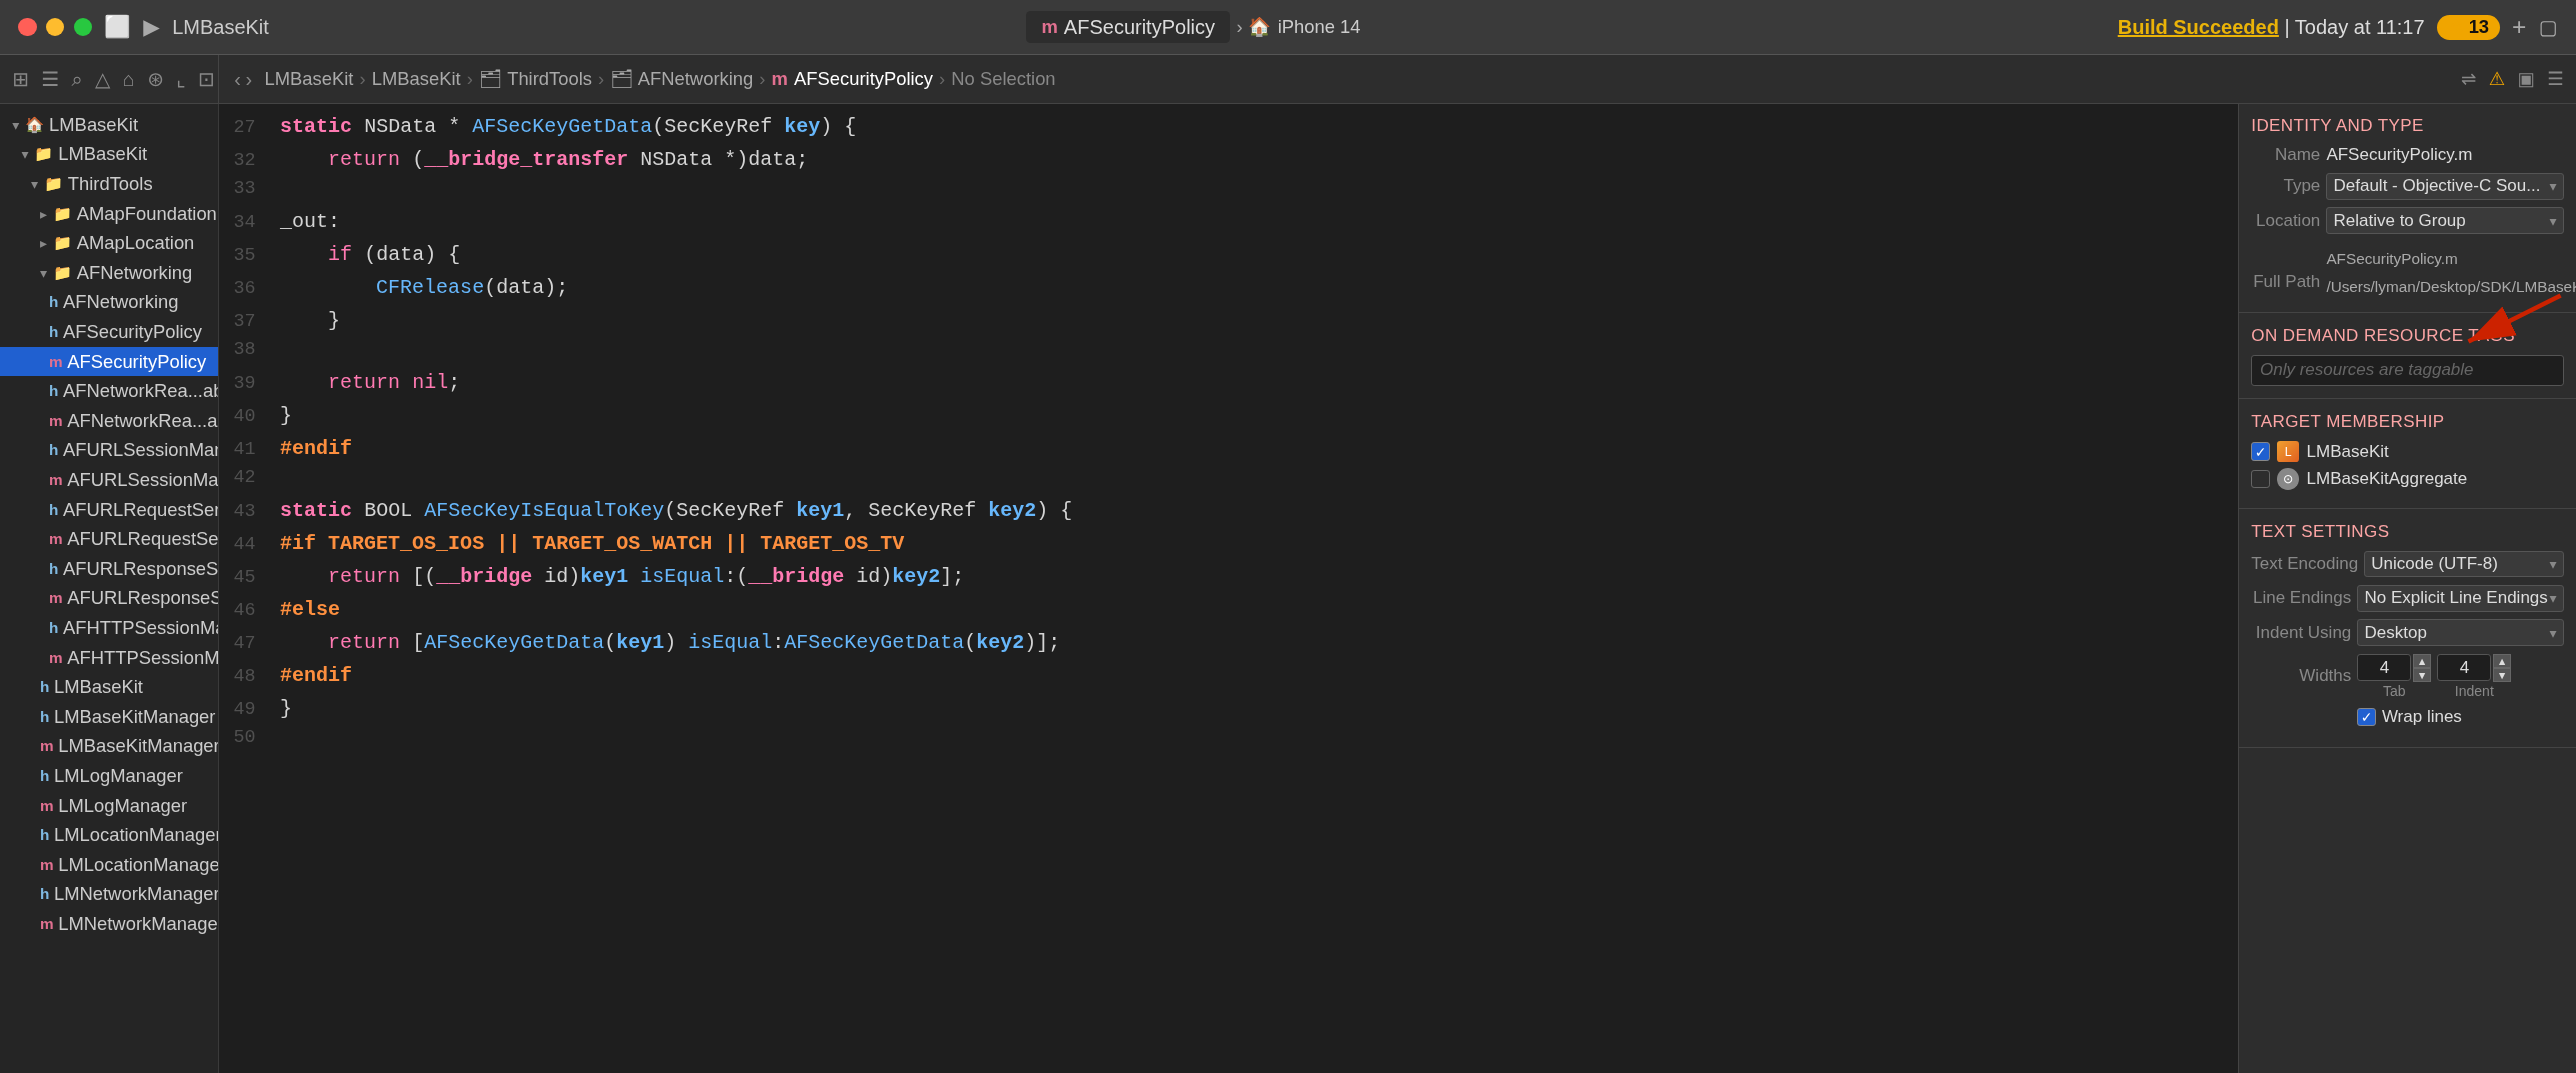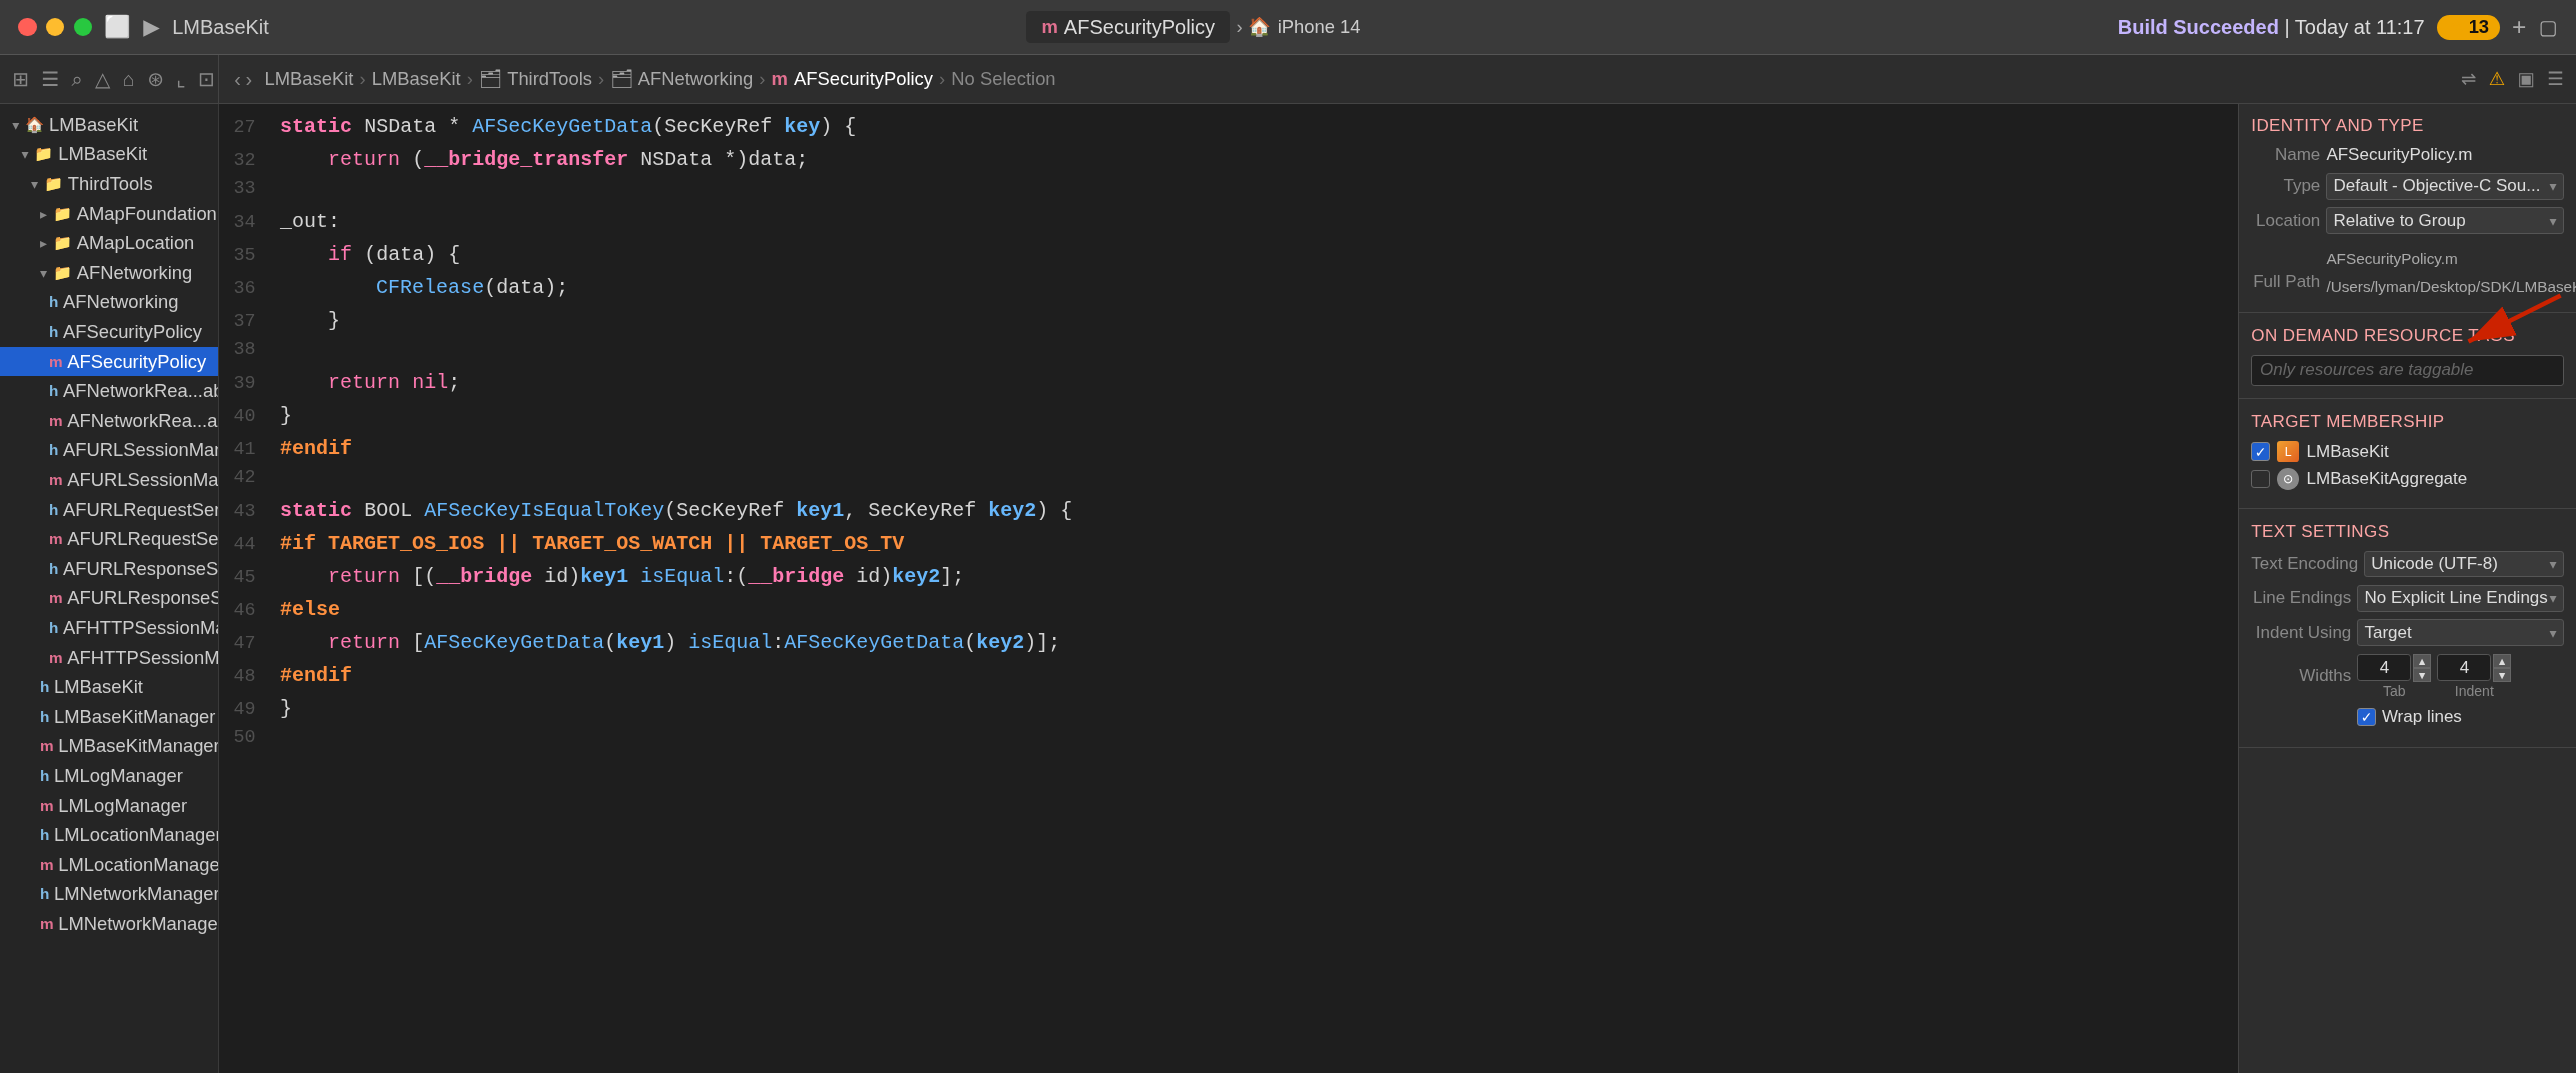--- a/index.html
+++ b/index.html
@@ -77,21 +77,21 @@
       align-items: center;
       gap: 12.3px;
       min-width: 230px;
       justify-content: flex-end;
     }
 
     .build-status {
       font-size: 20px;
       color: #ddd;
     }
-    .build-status strong { color: #c4b5fd; }
+    .build-status strong { color: #eab308; text-decoration: underline; }
 
     .warning-badge {
       background: #f0a500;
       color: #111;
       border-radius: 15.3px;
       padding: 1.5px 10.7px;
       font-size: 18.4px;
       font-weight: bold;
       display: flex;
       align-items: flex-start;
@@ -844,21 +844,21 @@
         <span class="text-label">Line Endings</span>
         <div class="panel-select">
           <span>No Explicit Line Endings</span>
           <span class="panel-select-arrow">▾</span>
         </div>
       </div>
 
       <div class="text-settings-row">
         <span class="text-label">Indent Using</span>
         <div class="panel-select">
-          <span>Target</span>
+          <span>Desktop</span>
           <span class="panel-select-arrow">▾</span>
         </div>
       </div>
 
       <div class="widths-row">
         <span class="text-label">Widths</span>
         <div class="width-field">
           <div style="display:flex;align-items:center;gap:1.5px;">
             <input class="width-input" type="text" value="4" style="">
             <div class="stepper">

